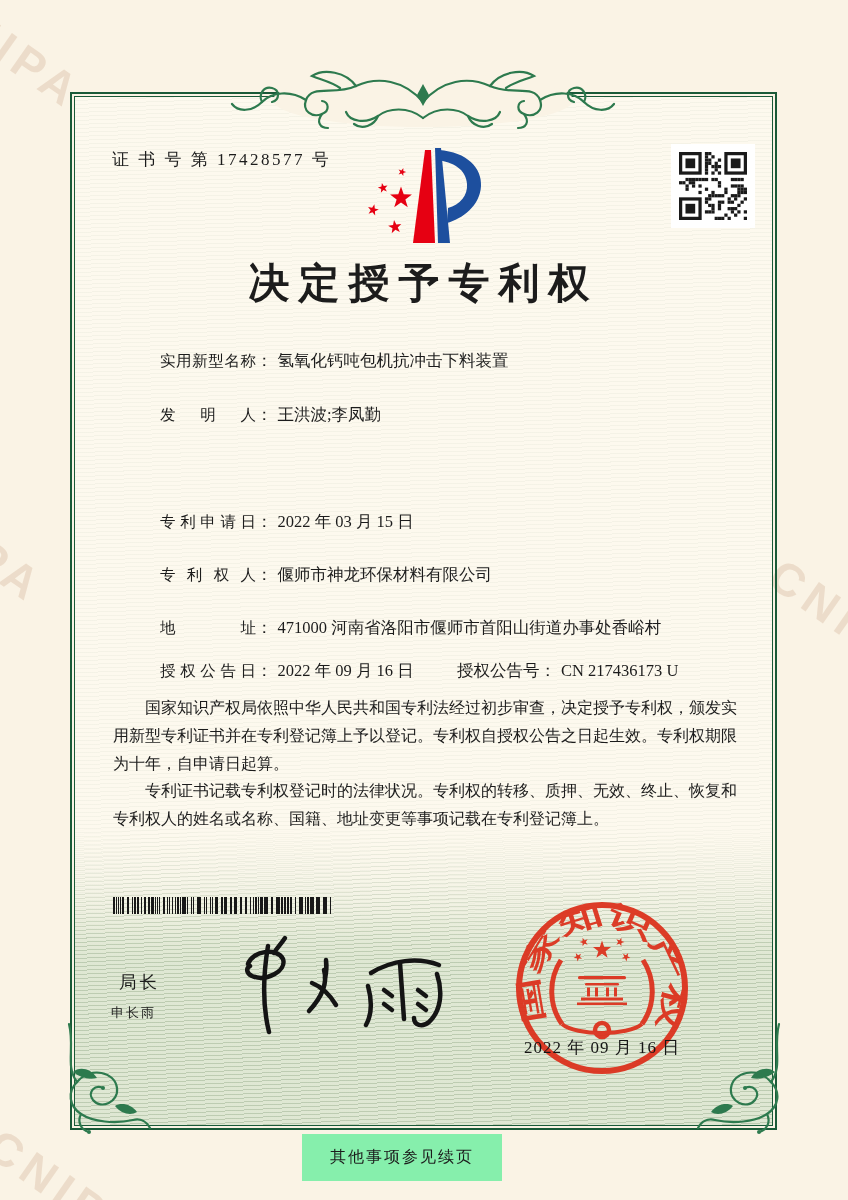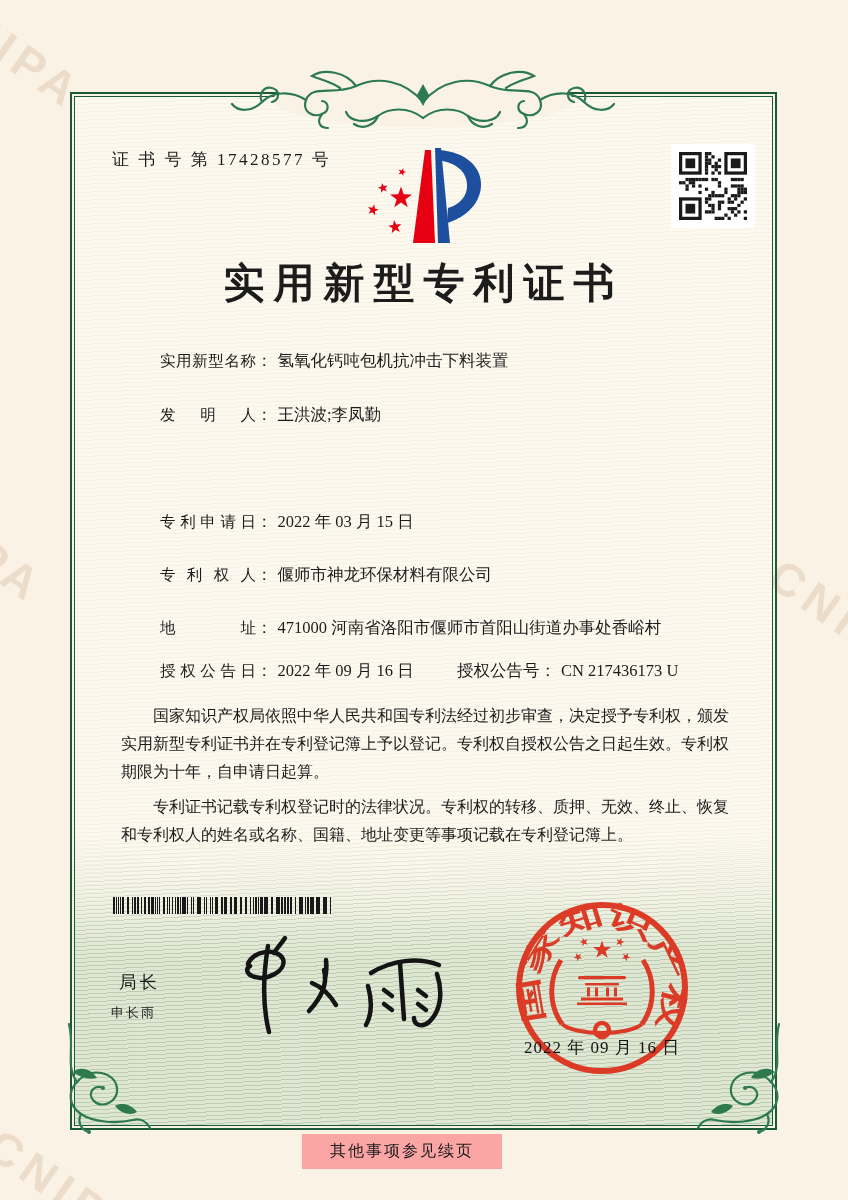--- a/index.html
+++ b/index.html
@@ -35,32 +35,32 @@
   .logo{position:absolute;left:355px;top:138px;width:135px;height:112px;z-index:4;}
   .qr{position:absolute;left:671px;top:144px;width:84px;height:84px;background:#fff;z-index:4;}
   .qr svg{position:absolute;left:8px;top:8px;}
   .title{position:absolute;left:70px;top:256px;width:707px;text-align:center;font-size:41px;font-weight:bold;
          letter-spacing:9px;z-index:4;}
   .row{position:absolute;left:113px;font-size:16.5px;z-index:4;white-space:nowrap;}
   .flabel{display:inline-block;width:96px;font-size:15.5px;text-align:justify;text-align-last:justify;vertical-align:baseline;margin-left:47px;}
   .colon{margin-right:5px;}
   .paras{position:absolute;left:113px;top:694px;width:624px;font-size:16px;line-height:1.74;
          text-align:justify;z-index:4;}
-  .paras p{margin:8px;text-indent:2em;}
+  .paras p{margin:0;text-indent:2em;}
   .barcode{position:absolute;left:113px;top:897px;width:226px;height:17px;z-index:4;}
   .sig-title{position:absolute;left:119px;top:970px;font-size:17.5px;letter-spacing:3px;z-index:4;}
   .sig-name{position:absolute;left:111px;top:1004px;font-size:13px;letter-spacing:2px;z-index:4;}
   .signature{position:absolute;left:232px;top:930px;width:235px;height:110px;z-index:4;}
   .seal{position:absolute;left:504px;top:892px;width:196px;height:196px;z-index:5;opacity:.93;}
   .seal-date{position:absolute;left:500px;top:1036px;width:204px;text-align:center;font-size:17px;
              color:#151515;letter-spacing:1px;z-index:6;}
   .page-num{position:absolute;left:0;top:1096px;width:804px;text-align:center;font-size:14.5px;
             letter-spacing:2px;z-index:4;}
   .cont-note{position:absolute;left:0;top:1134px;width:804px;text-align:center;z-index:4;}
-  .cont-note span{display:inline-block;background:#fca5a5;padding:7px 28px;font-size:16px;letter-spacing:2px;}
+  .cont-note span{display:inline-block;background:#86efac;padding:13px 28px;font-size:16px;letter-spacing:2px;}
   svg{display:block;}
 </style>
 </head>
 <body>
 
 <div class="stage">
 
   <div id="wm">
       <span class="watermark" style="left: -50px; top: -24px; font-size: 46px; transform: rotate(35deg);">CNIPA</span>
       <span class="watermark" style="left: 512px; top: 372px; font-size: 46px; transform: rotate(35deg);">CNIPA</span>
@@ -247,21 +247,21 @@
           <rect x="45.333333333333336" y="0" width="22.666666666666668" height="22.666666666666668"></rect>
           <rect fill="#fff" x="48.57142857142857" y="3.238095238095238" width="16.19047619047619" height="16.19047619047619"></rect>
           <rect x="51.80952380952381" y="6.476190476190476" width="9.714285714285715" height="9.714285714285715"></rect>
           <rect x="0" y="45.333333333333336" width="22.666666666666668" height="22.666666666666668"></rect>
           <rect fill="#fff" x="3.238095238095238" y="48.57142857142857" width="16.19047619047619" height="16.19047619047619"></rect>
           <rect x="6.476190476190476" y="51.80952380952381" width="9.714285714285715" height="9.714285714285715"></rect>
         </g>
     </svg>
   </div>
 
-  <div class="title">实用新型专利证书</div>
+  <div class="title">决定授予专利权</div>
 
   <div class="row" style="top:350px">
     <span class="flabel">实用新型名称</span><span class="colon">：</span><span>氢氧化钙吨包机抗冲击下料装置</span>
   </div>
   <div class="row" style="top:404px">
     <span class="flabel">发明人</span><span class="colon">：</span><span>王洪波;李凤勤</span>
   </div>
   <div class="row" style="top:511px">
     <span class="flabel">专利申请日</span><span class="colon">：</span><span>2022 年 03 月 15 日</span>
   </div>

